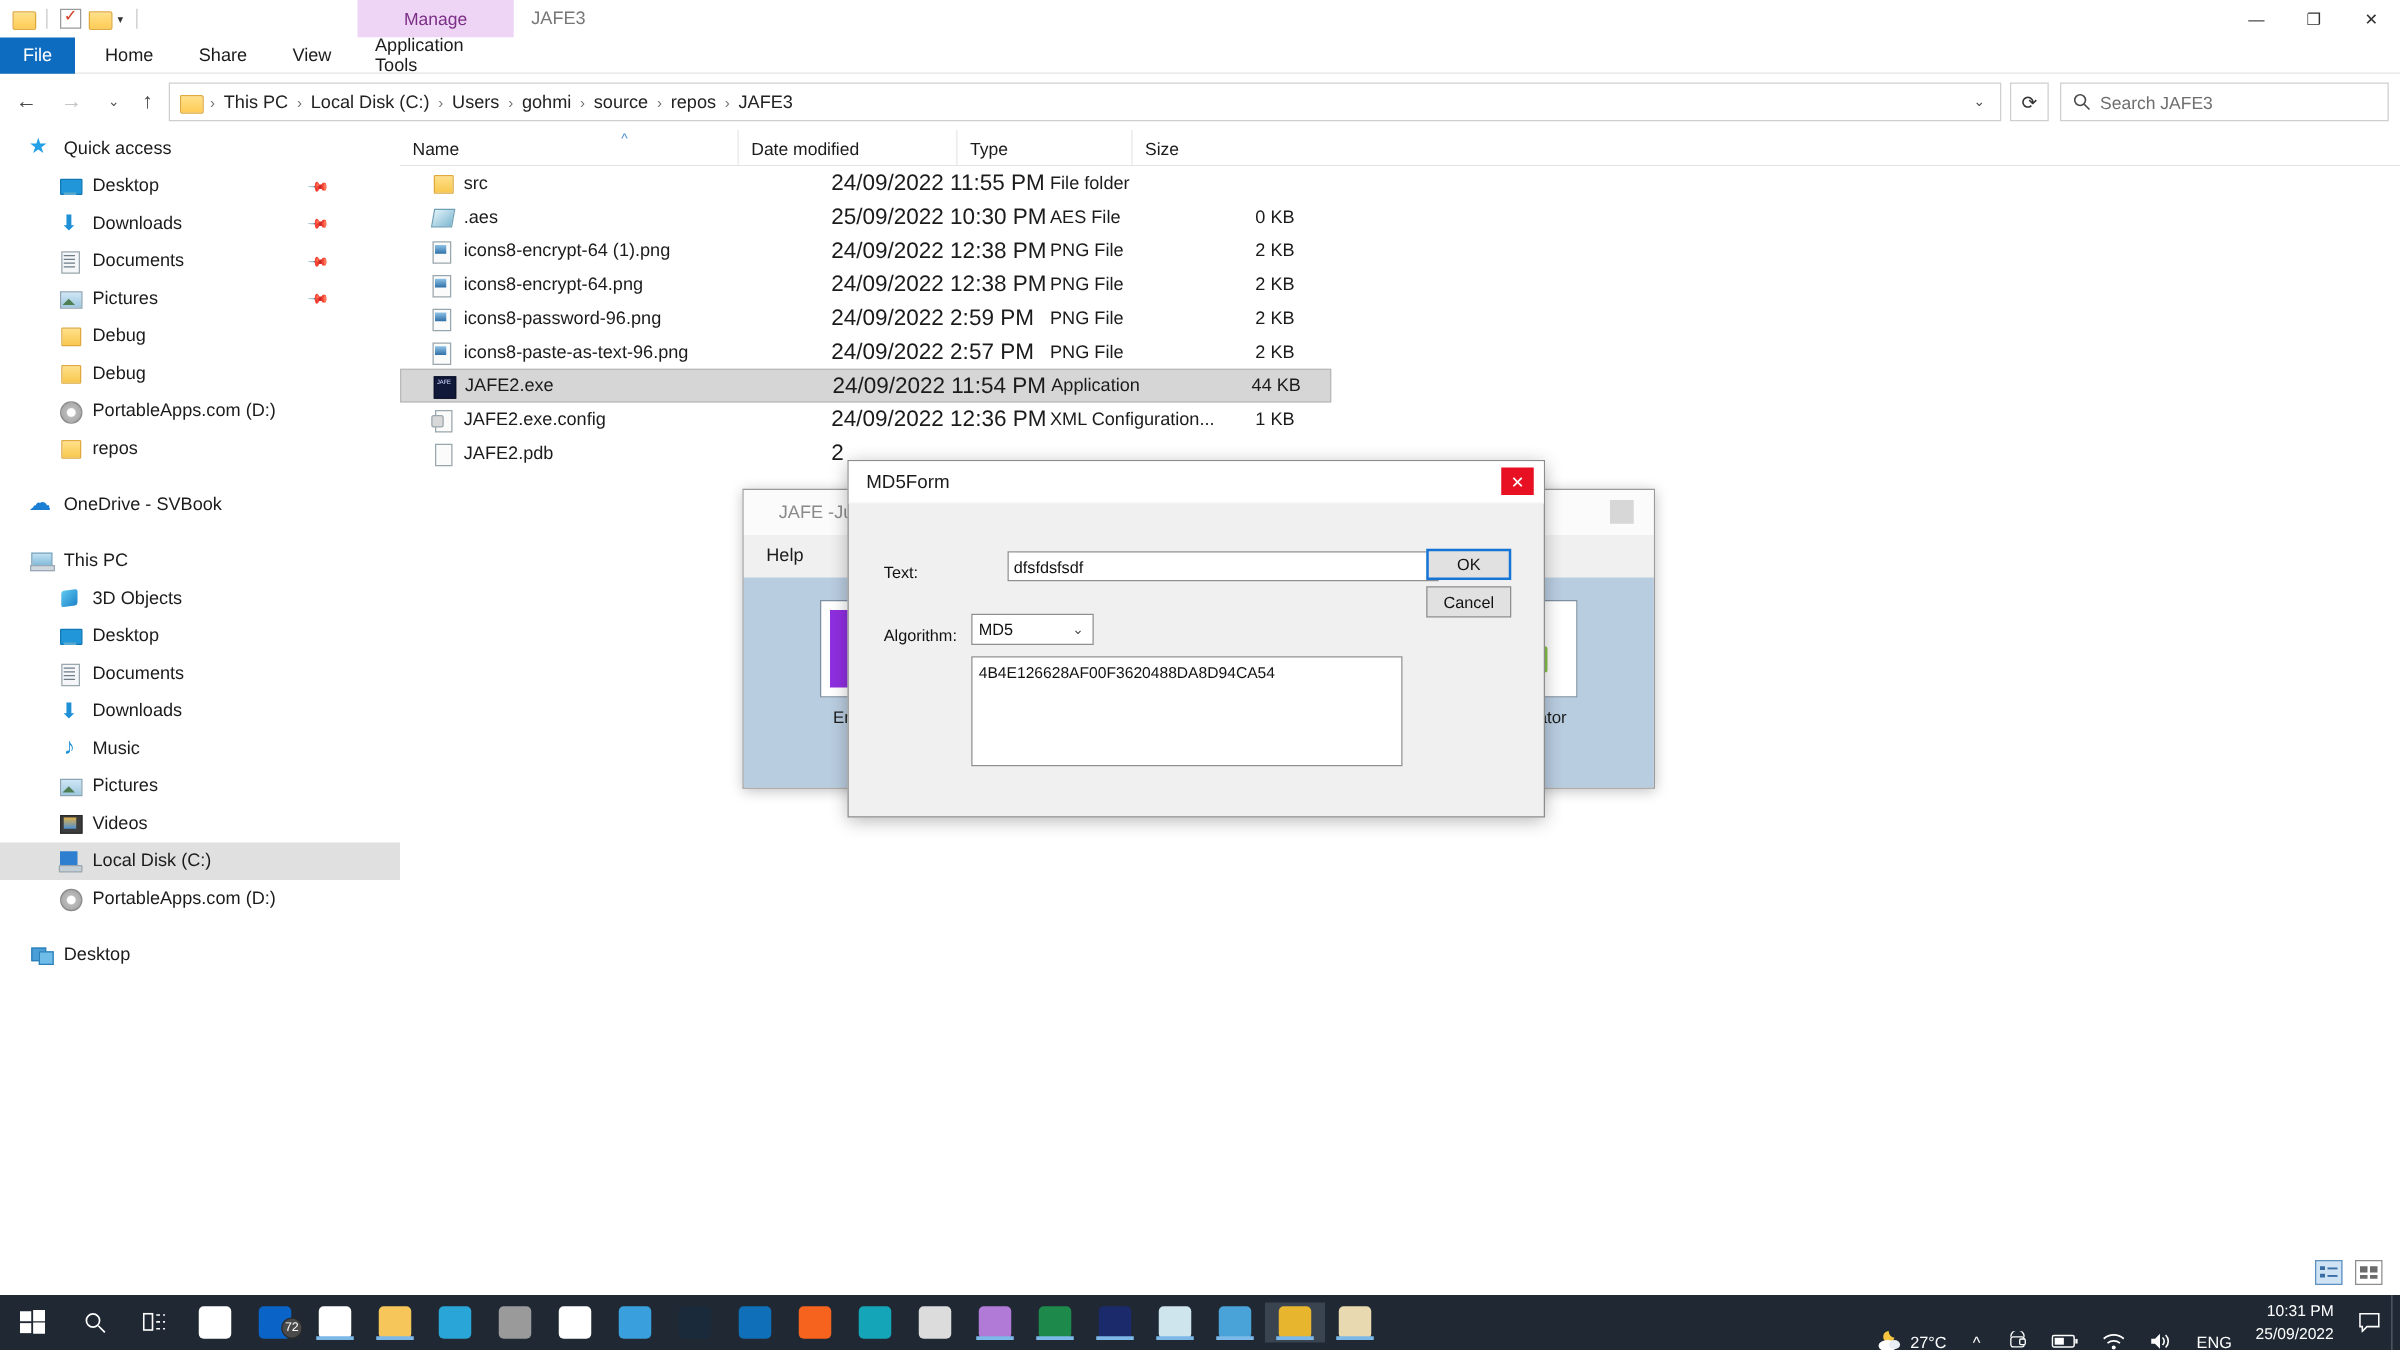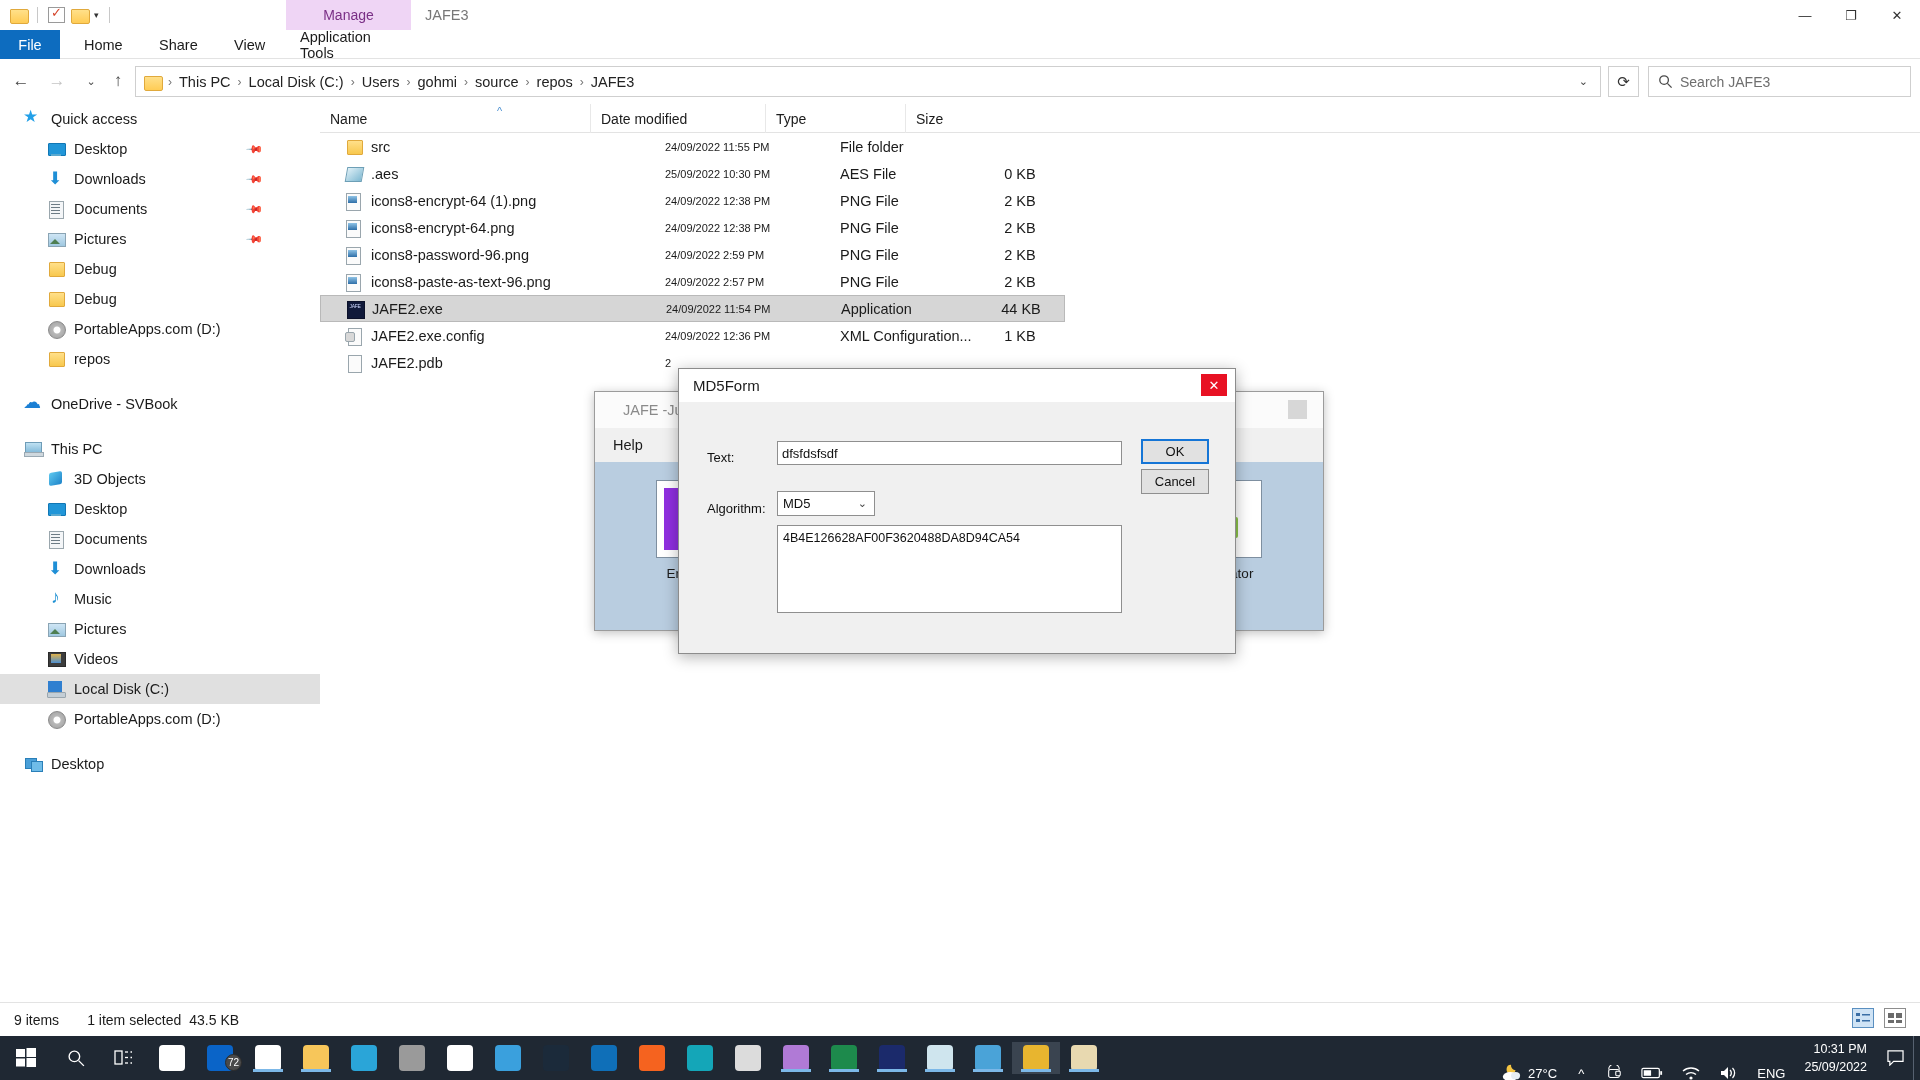--- a/index.html
+++ b/index.html
@@ -146,21 +146,21 @@
   .colhdr {
     position:absolute; top:0; height:29px; display:flex; align-items:center;
     font-size:14px; color:#1b1b1b; padding-left:10px; border-left:1px solid #e8e8e8;
   }
   .sortarrow { position:absolute; left:497px; top:105px; font-size:11px; color:#4a8fd0; }
   .filelist { position:absolute; left:320px; top:133px; width:1600px; height:869px; background:#fff; }
   .frow { position:absolute; left:0; width:745px; height:27px; display:flex; align-items:center; }
   .frow.selected { background:#d6d6d6; border:1px solid #b9b9b9; }
   .fname { position:absolute; left:25px; display:flex; align-items:center; gap:8px;
     font-size:14.5px; color:#1b1b1b; }
-  .fdate { position:absolute; left:345px; font-size:11px; color:#1b1b1b; }
+  .fdate { position:absolute; left:345px; font-size:18px; color:#1b1b1b; }
   .ftype { position:absolute; left:520px; font-size:14.5px; color:#1b1b1b; }
   .fsize { position:absolute; left:660px; width:80px; text-align:center; font-size:14.5px; color:#1b1b1b; }
 
   .ico-png { width:16px; height:18px; position:relative; }
   .ico-png::before{ content:""; position:absolute; left:1px; top:1px; width:13px; height:16px;
     background:#fbfbfb; border:1px solid #9aa6ad; }
   .ico-png::after{ content:""; position:absolute; left:3px; top:4px; width:9px; height:7px;
     background:linear-gradient(#8fc3e6,#2f6fa8); }
   .ico-aes { width:18px; height:18px; position:relative; }
   .ico-aes::before{ content:""; position:absolute; left:1px; top:2px; width:15px; height:13px;
@@ -206,21 +206,21 @@
   }
   .dlg-title { height:34px; background:#fff; display:flex; align-items:center;
     padding-left:14px; font-size:15px; color:#1b1b1b; position:relative; border-bottom:1px solid #f0f0f0;}
   .dlg-close { position:absolute; right:8px; top:5px; width:26px; height:22px; background:#e81123;
     color:#fff; display:flex; align-items:center; justify-content:center; font-size:13px; }
   .dlg-body { position:relative; height:251px; }
   .dlg-lbl { position:absolute; font-size:13px; color:#111; }
   .txtinput {
     position:absolute; border:1px solid #8f8f8f; background:#fff;
     font-family:"Liberation Sans", sans-serif; font-size:13px; color:#111;
-    padding:2px 4px; display:flex; align-items:center;
+    padding:2px 4px; display:flex; align-items:center;margin-left:29px;
   }
   .combo {
     position:absolute; border:1px solid #8f8f8f; background:#fff; display:flex; align-items:center;
     font-size:13px; color:#111; padding-left:5px;
   }
   .combo .arrow { margin-left:auto; margin-right:7px; font-size:11px; color:#444; }
   .outbox {
     position:absolute; border:1px solid #8f8f8f; background:#fff;
     font-size:12.5px; color:#111; padding:4px 5px; line-height:1.35; overflow:hidden;
   }
@@ -571,25 +571,20 @@
 
       <div class="outbox" style="left:98px; top:122px; width:345px; height:88px;">
         <span>4B4E126628AF00F3620488DA8D94CA54</span>
       </div>
 
       <div class="btn default" style="left:462px; top:36px; width:68px; height:25px;">OK</div>
       <div class="btn" style="left:462px; top:66px; width:68px; height:25px;">Cancel</div>
     </div>
   </div>
 
-  <div class="statusbar">
-    <span class="st-text" style="margin-left:14px;">9 items</span>
-    <span class="st-text" style="margin-left:28px;">1 item selected</span>
-    <span class="st-text" style="margin-left:8px;">43.5 KB</span>
-  </div>
   <div class="viewbtns">
     <div class="vb active">
       <svg width="20" height="18" viewBox="0 0 20 18">
         <rect x="3" y="4" width="4" height="3" fill="#3a6ea5"></rect>
         <rect x="9" y="5" width="8" height="1.5" fill="#3a6ea5"></rect>
         <rect x="3" y="10" width="4" height="3" fill="#3a6ea5"></rect>
         <rect x="9" y="11" width="8" height="1.5" fill="#3a6ea5"></rect>
       </svg>
     </div>
     <div class="vb">

